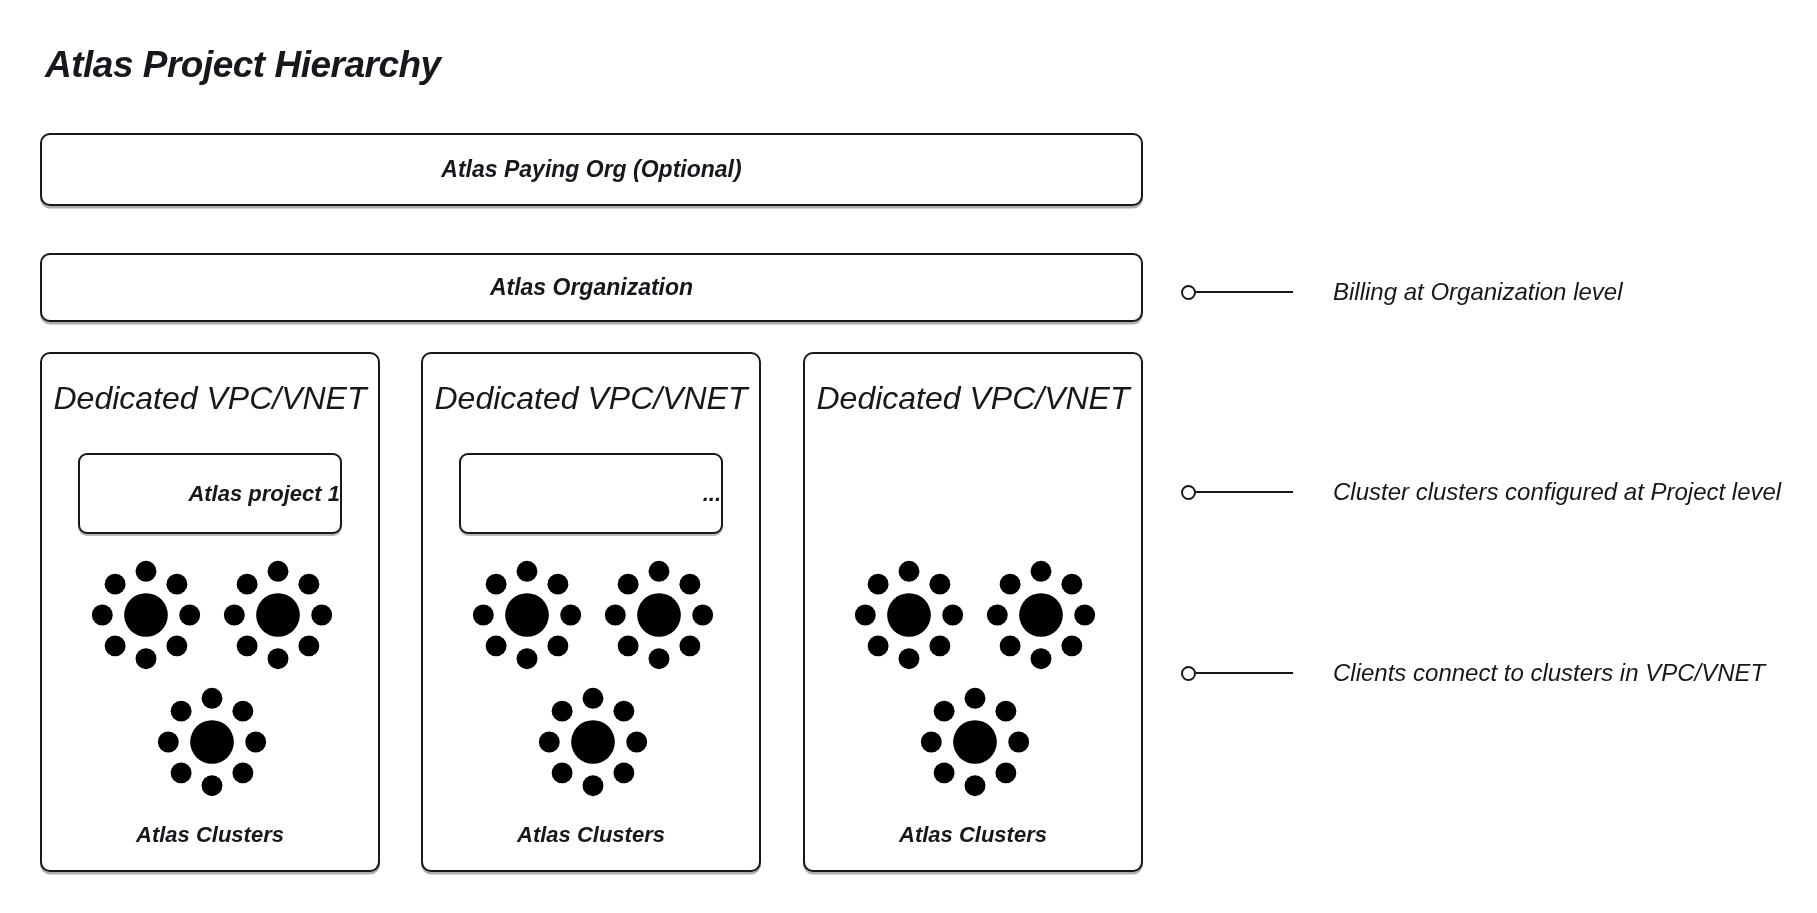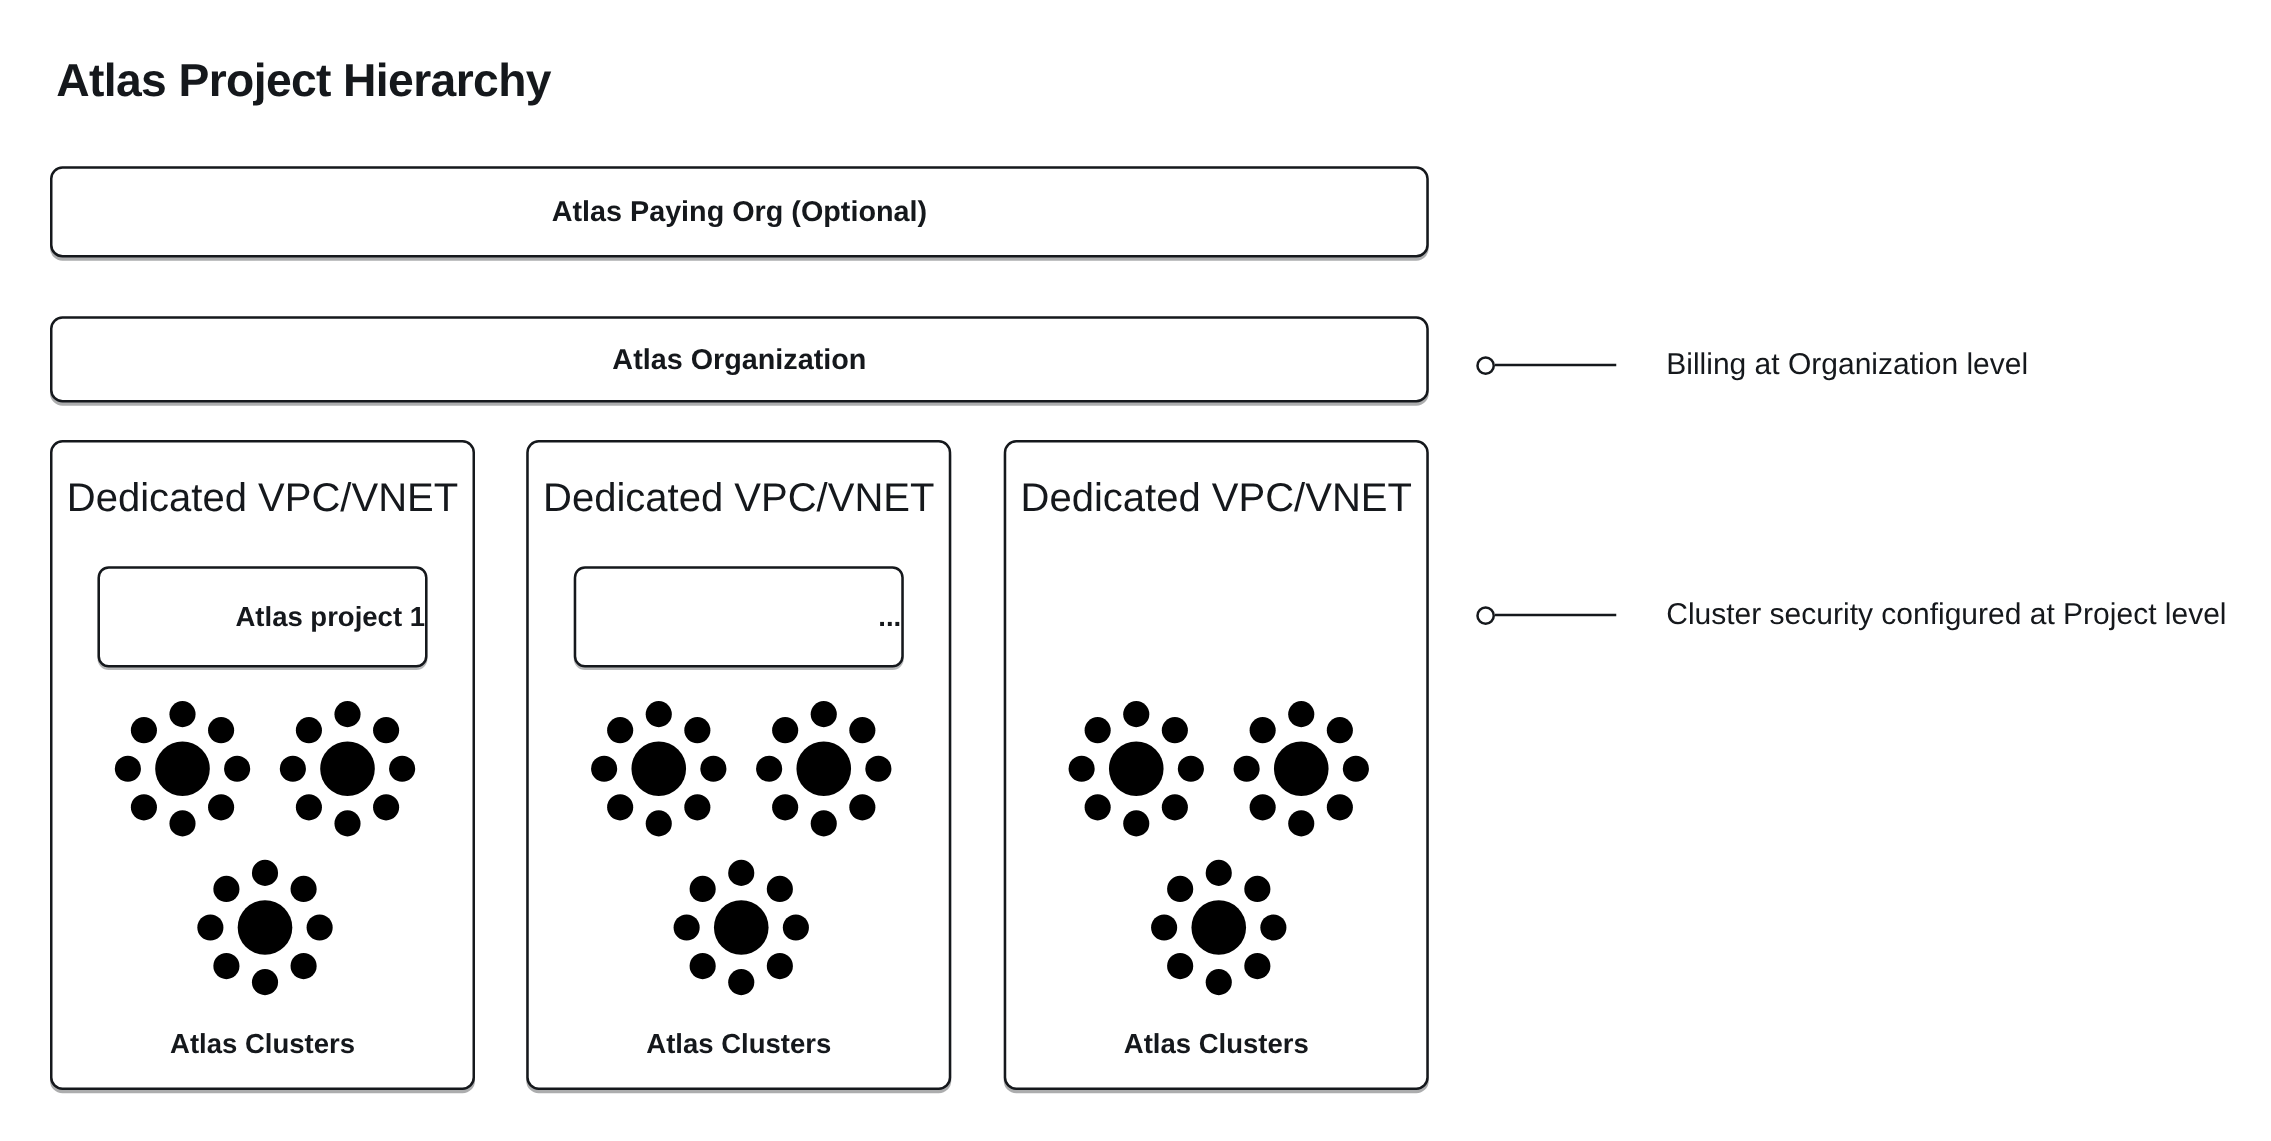--- a/index.html
+++ b/index.html
@@ -4,21 +4,21 @@
 <style>
   * { margin: 0; padding: 0; box-sizing: border-box; }
   html, body { background: #ffffff; }
   body {
     width: 1817px; height: 913px;
     position: relative;
     font-family: "Liberation Sans", sans-serif;
     color: var(--color-text, #15181c);
     overflow: hidden;
   }
-  .canvas { position: absolute; inset: 0; }
+  .canvas { position: absolute; inset: 0; font-style: italic; }
 
   .page-title {
     position: absolute; left: 45px; top: 44px;
     font-size: 37px; font-weight: 700; letter-spacing: -0.5px;
   }
 
   .box {
     position: absolute;
     border: 2.5px solid var(--color-border, #15181c);
     border-radius: 10px;
@@ -166,16 +166,21 @@
   </div>
 
   <div class="annotation-row a0">
     <span class="annotation-dot"></span>
     <span class="annotation-line"></span>
     <span class="annotation-label">Billing at Organization level</span>
   </div>
   <div class="annotation-row a1">
     <span class="annotation-dot"></span>
     <span class="annotation-line"></span>
-    <span class="annotation-label">Cluster security configured at Project level</span>
+    <span class="annotation-label">Cluster clusters configured at Project level</span>
+  </div>
+  <div class="annotation-row a2">
+    <span class="annotation-dot"></span>
+    <span class="annotation-line"></span>
+    <span class="annotation-label">Clients connect to clusters in VPC/VNET</span>
   </div>
 
 </div>
 
 </body></html>

